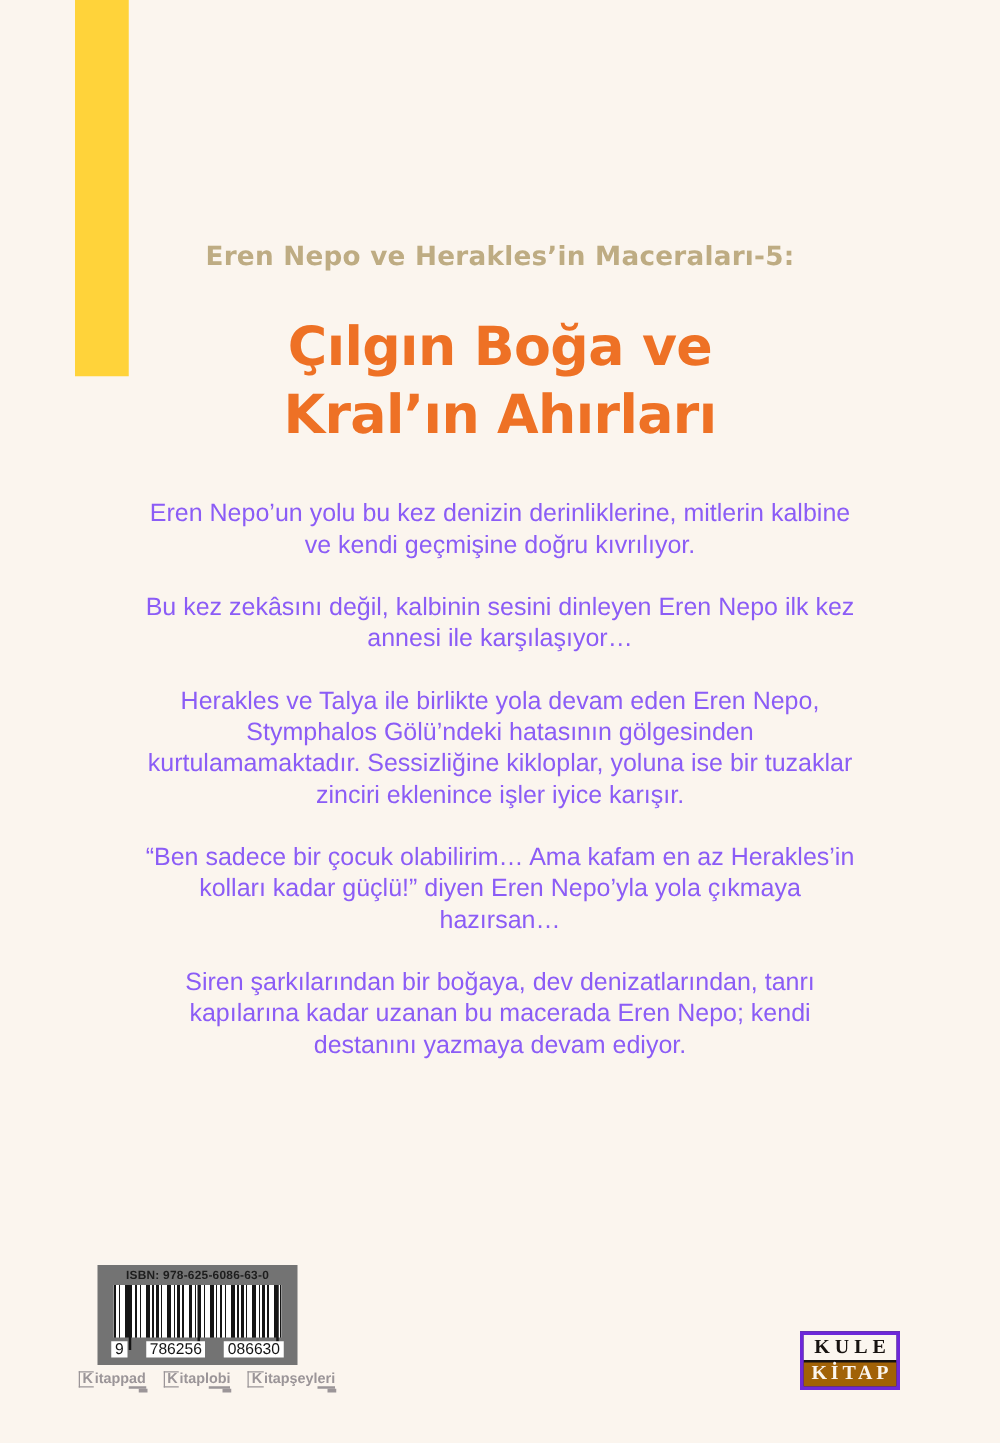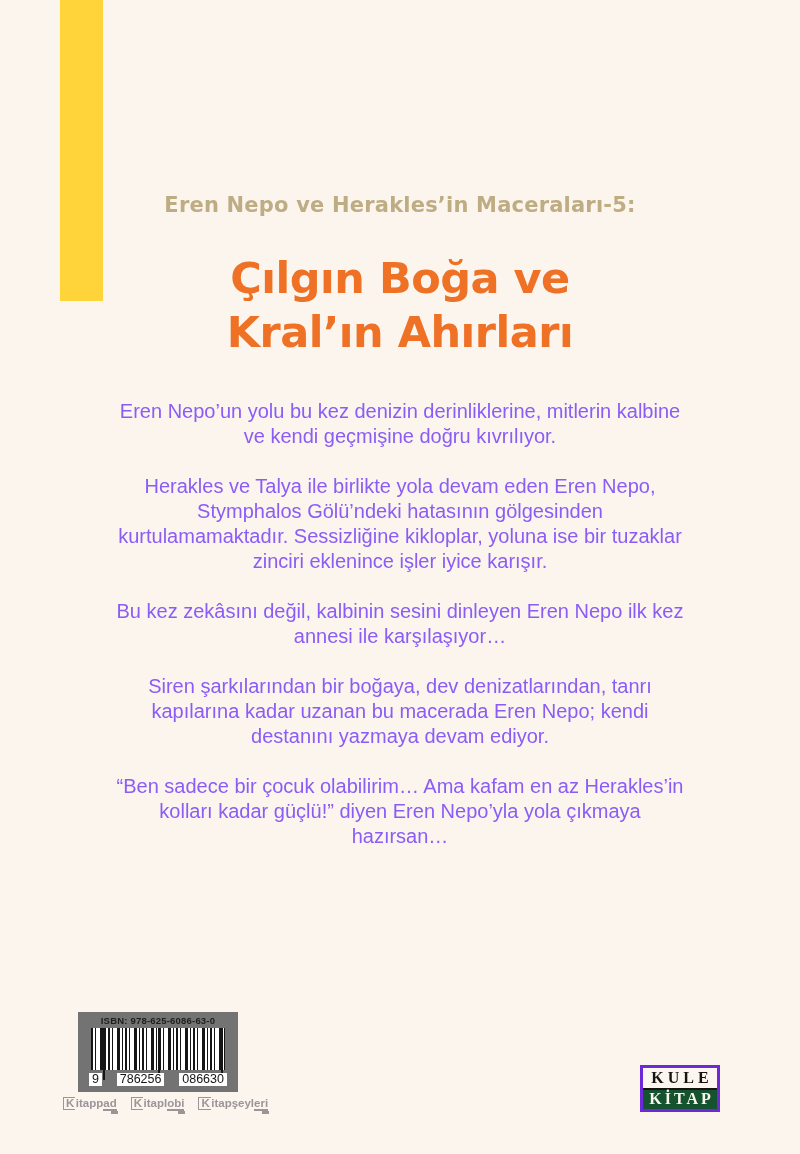--- a/index.html
+++ b/index.html
@@ -90,47 +90,47 @@
     background:#171310;border:3px solid #6d28d9;box-sizing:border-box;
     display:flex;flex-direction:column;
     font-family:"Liberation Serif","DejaVu Serif",serif;font-weight:bold;
   }
   .kule-top{
     flex:1;background:#FBF6EF;color:#171310;display:flex;align-items:center;
     justify-content:center;font-size:16px;letter-spacing:4px;
     padding-left:4px;margin-bottom:2px;
   }
   .kule-bottom{
-    flex:1;background:#14532d;color:#FBF6EF;display:flex;align-items:center;
+    flex:1;background:#a16207;color:#FBF6EF;display:flex;align-items:center;
     justify-content:center;font-size:16px;letter-spacing:3px;padding-left:3px;
   }
 </style>
 </head>
 <body>
 
 <div class="yellow-bar"></div>
 
 <div class="content">
   <div class="series-title">Eren Nepo ve Herakles’in Maceraları-5:</div>
   <div class="book-title">Çılgın Boğa ve
 Kral’ın Ahırları</div>
   <div class="para">Eren Nepo’un yolu bu kez denizin derinliklerine, mitlerin kalbine
 ve kendi geçmişine doğru kıvrılıyor.</div>
+  <div class="para">Bu kez zekâsını değil, kalbinin sesini dinleyen Eren Nepo ilk kez
+annesi ile karşılaşıyor…</div>
   <div class="para">Herakles ve Talya ile birlikte yola devam eden Eren Nepo,
 Stymphalos Gölü’ndeki hatasının gölgesinden
 kurtulamamaktadır. Sessizliğine kikloplar, yoluna ise bir tuzaklar
 zinciri eklenince işler iyice karışır.</div>
-  <div class="para">Bu kez zekâsını değil, kalbinin sesini dinleyen Eren Nepo ilk kez
-annesi ile karşılaşıyor…</div>
+  <div class="para">“Ben sadece bir çocuk olabilirim… Ama kafam en az Herakles’in
+kolları kadar güçlü!” diyen Eren Nepo’yla yola çıkmaya
+hazırsan…</div>
   <div class="para">Siren şarkılarından bir boğaya, dev denizatlarından, tanrı
 kapılarına kadar uzanan bu macerada Eren Nepo; kendi
 destanını yazmaya devam ediyor.</div>
-  <div class="para">“Ben sadece bir çocuk olabilirim… Ama kafam en az Herakles’in
-kolları kadar güçlü!” diyen Eren Nepo’yla yola çıkmaya
-hazırsan…</div>
 </div>
 
 <div class="isbn-box">
   <div class="isbn-label">ISBN: 978-625-6086-63-0</div>
   <div class="bars-wrap">
     <div class="bars"></div>
     <span class="guard g-left"></span>
     <span class="guard g-mid"></span>
     <span class="guard g-right"></span>
     <div class="digits">

